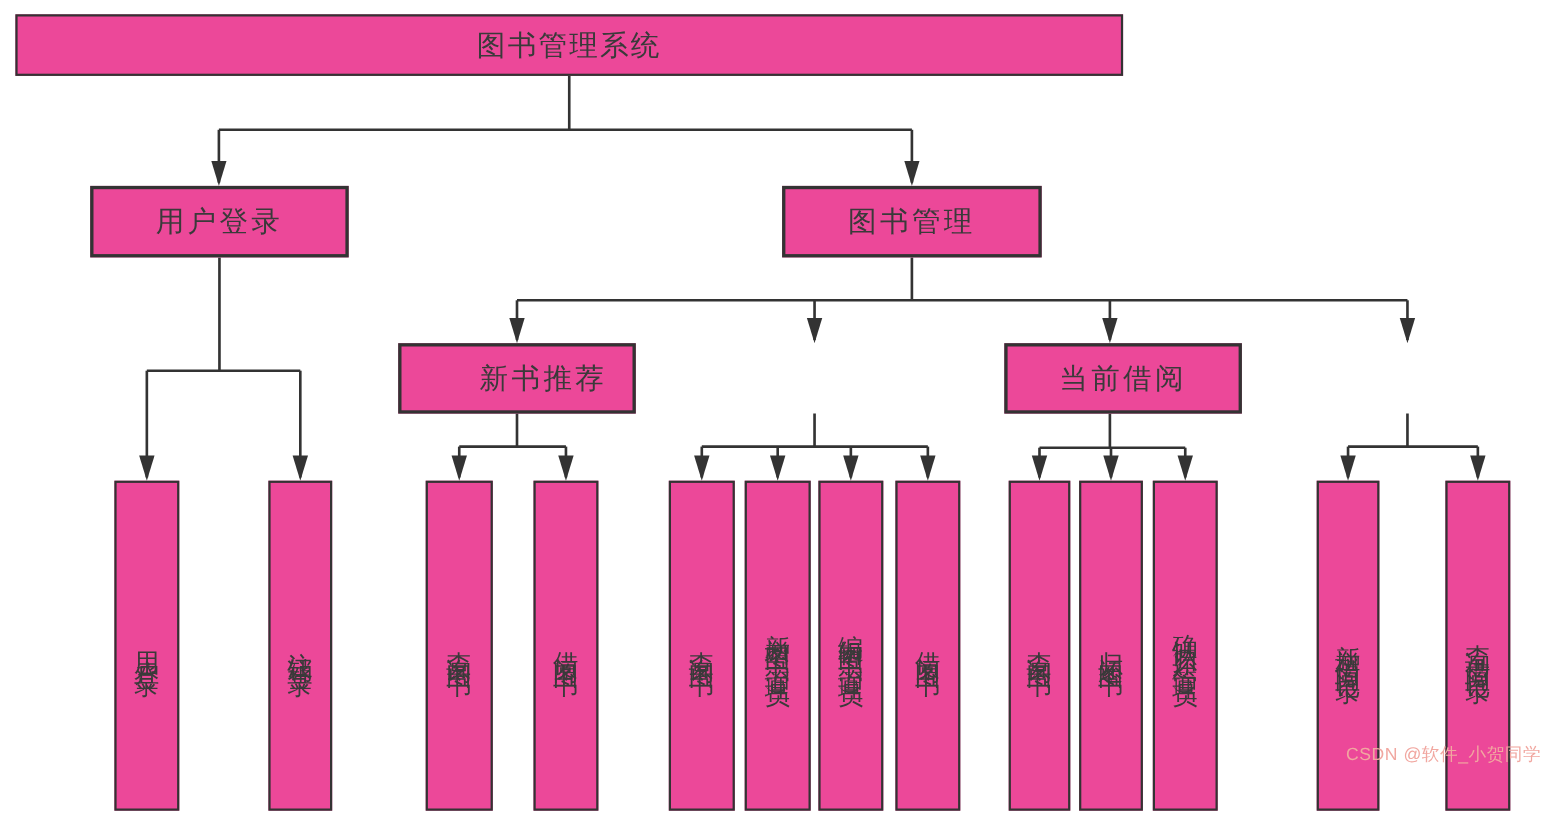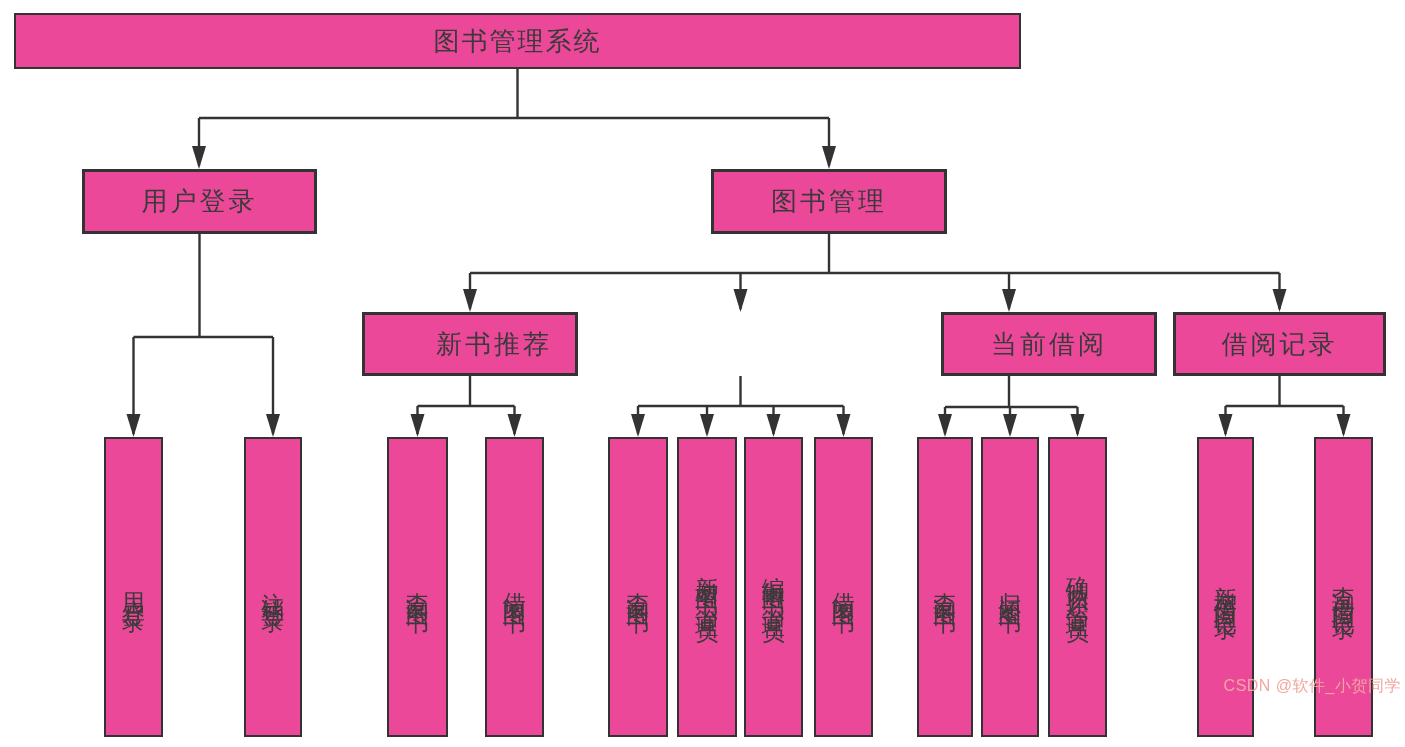--- a/index.html
+++ b/index.html
@@ -41,21 +41,21 @@
     letter-spacing:0.28em;
     white-space:nowrap;
   }
 
   
   #n-root{left:14px;top:13px;width:1007px;height:56px;}
   #n-user-login{left:82px;top:169px;width:235px;height:65px;}
   #n-book-mgmt{left:711px;top:169px;width:236px;height:65px;}
   #n-new-books{left:362px;top:312px;width:216px;height:64px;padding-left:48px;}
   #n-book-borrow{left:633px;top:312px;width:215px;height:64px;}
-  #n-current-borrow{left:941px;top:312px;width:216px;height:64px;}
+  #n-current-borrow{left:913px;top:312px;width:216px;height:64px;}
   #n-borrow-records{left:1173px;top:312px;width:213px;height:64px;}
 
   .leaf{top:437px;height:300px;}
   #l-user-login{left:104px;width:59px;}
   #l-logout{left:244px;width:58px;}
   #l-query-a{left:387px;width:61px;}
   #l-borrow-a{left:485px;width:59px;}
   #l-query-b{left:608px;width:60px;}
   #l-add-books{left:677px;width:60px;}
   #l-edit-books{left:744px;width:59px;}
@@ -144,23 +144,20 @@
   <div class="node lvl" id="n-book-mgmt">
     <span>图书管理</span>
   </div>
 
   <div class="node lvl" id="n-new-books">
     <span>新书推荐</span>
   </div>
   <div class="node lvl" id="n-current-borrow">
     <span>当前借阅</span>
   </div>
-  <div class="node lvl" id="n-borrow-records">
-    <span>借阅记录</span>
-  </div>
 
   <div class="node leaf" id="l-user-login">
     <span>用户登录</span>
   </div>
   <div class="node leaf" id="l-logout">
     <span>注销登录</span>
   </div>
 
   <div class="node leaf" id="l-query-a">
     <span>查询图书</span>

